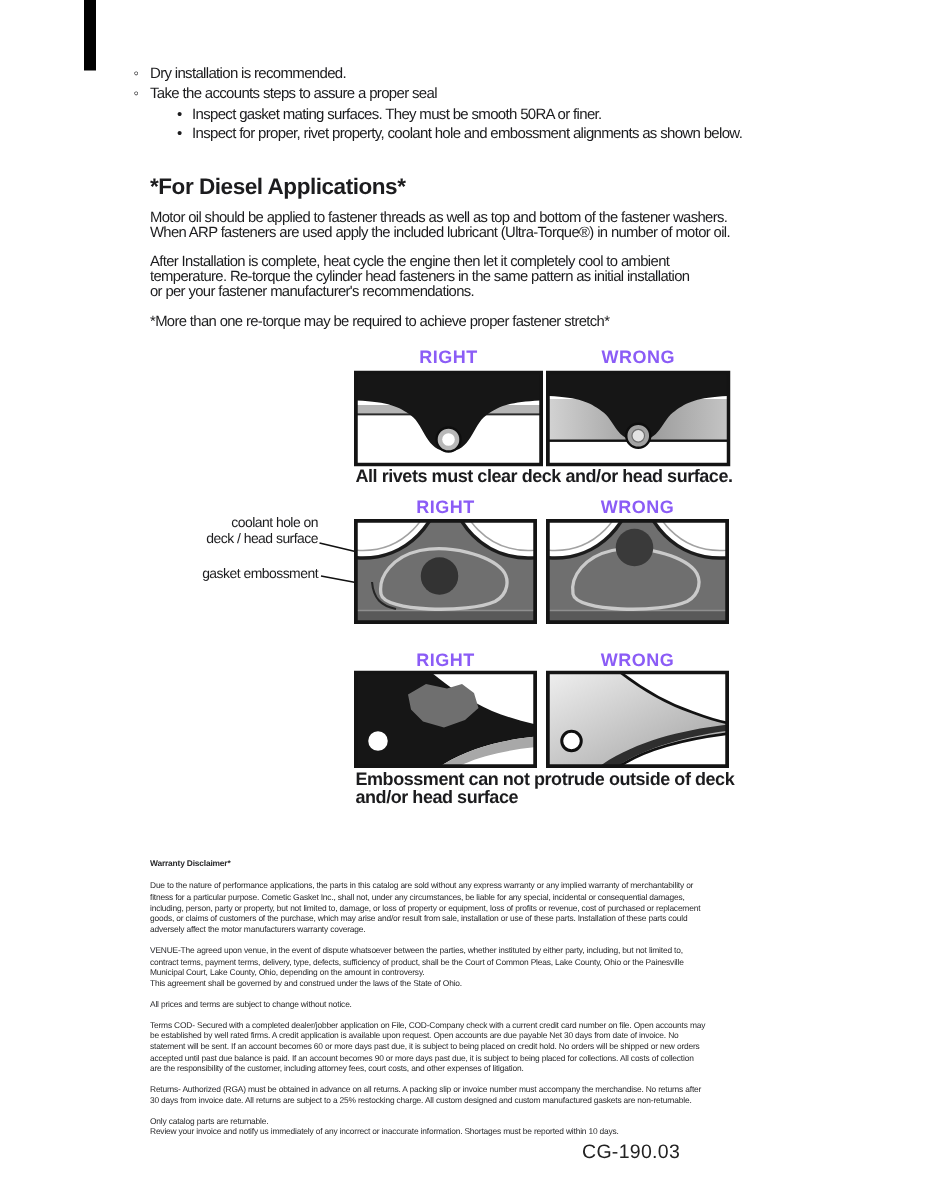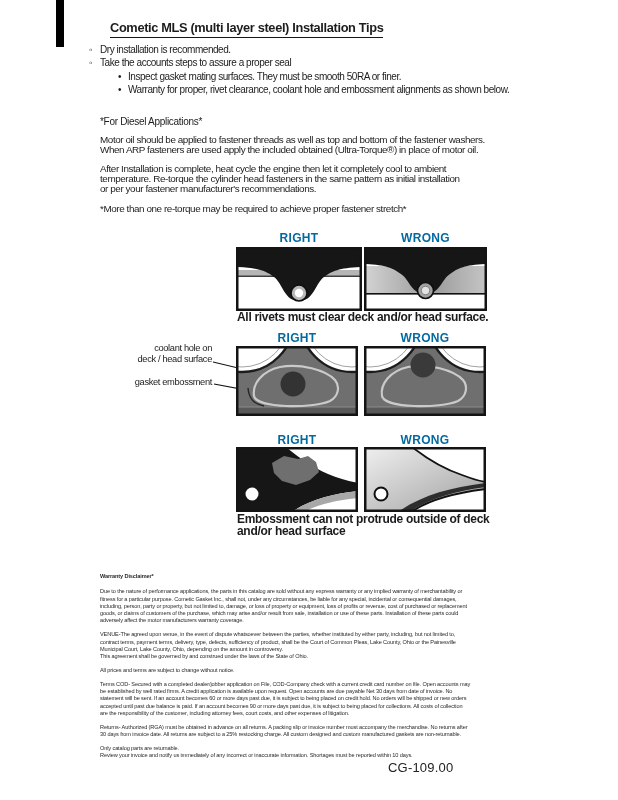--- a/index.html
+++ b/index.html
@@ -11,26 +11,26 @@
          letter-spacing:-0.35px;border-bottom:1.6px solid #161616;padding-bottom:2px;}
   
   .tips{position:absolute;left:89px;top:43px;width:470px;font-size:10px;
         letter-spacing:-0.45px;line-height:13.4px;}
   .bullet{position:relative;padding-left:11px;}
   .bullet::before{content:"◦";position:absolute;left:0;top:0;}
   .subbullet{position:relative;margin-left:29px;padding-left:10px;}
   .subbullet::before{content:"•";position:absolute;left:0;top:0;}
   
   .diesel{position:absolute;left:100px;top:116px;width:424px;}
-  .diesel-heading{font-size:10px;font-weight:normal;letter-spacing:-0.3px;}
+  .diesel-heading{font-size:15px;font-weight:bold;letter-spacing:-0.3px;}
   .para{font-size:9.9px;letter-spacing:-0.42px;line-height:10.3px;white-space:pre-line;margin-top:8px;}
   .note{margin-top:10px;}
   
   .dg-label{position:absolute;width:126px;text-align:center;font-size:12px;font-weight:600;
-            letter-spacing:0.3px;color:#0369a1;}
+            letter-spacing:0.3px;color:#8b5cf6;}
   .dg-box{position:absolute;display:block;}
   .caption{position:absolute;font-size:12px;font-weight:bold;letter-spacing:-0.3px;
            line-height:11.5px;white-space:pre-line;}
   .side-label{position:absolute;left:100px;width:112px;text-align:right;font-size:9.3px;
               letter-spacing:-0.35px;line-height:10.8px;white-space:pre-line;}
   .pointer-svg{position:absolute;left:205px;top:352px;overflow:visible;}
   
   .disclaimer{position:absolute;left:100px;top:573px;width:424px;font-size:5.6px;
               letter-spacing:-0.12px;line-height:7.3px;color:#2a2a2c;}
   .disclaimer .head{font-weight:bold;margin:0 0 8px 0;}
@@ -38,33 +38,32 @@
   
   .page-code{position:absolute;left:388px;top:760px;font-size:13px;letter-spacing:0.2px;color:#222;}
 </style>
 </head>
 <body>
 
 <div class="page">
 
   <div class="corner-bar"></div>
 
-  <div class="title">Cometic MLS (multi layer steel) Installation Tips</div>
 
   <div class="tips">
     <div class="bullet">Dry installation is recommended.</div>
     <div class="bullet">Take the accounts steps to assure a proper seal</div>
     <div class="subbullet">Inspect gasket mating surfaces.  They must be smooth 50RA or finer.</div>
-    <div class="subbullet">Warranty for proper, rivet clearance, coolant hole and embossment alignments as shown below.</div>
+    <div class="subbullet">Inspect for proper, rivet property, coolant hole and embossment alignments as shown below.</div>
   </div>
 
   <div class="diesel">
     <div class="diesel-heading">*For Diesel Applications*</div>
     <div class="para">Motor oil should be applied to fastener threads as well as top and bottom of the fastener washers.
-When ARP fasteners are used apply the included obtained (Ultra-Torque®) in place of motor oil.</div>
+When ARP fasteners are used apply the included lubricant (Ultra-Torque®) in number of motor oil.</div>
     <div class="para">After Installation is complete, heat cycle the engine then let it completely cool to ambient
 temperature. Re-torque the cylinder head fasteners in the same pattern as initial installation
 or per your fastener manufacturer's recommendations.</div>
     <div class="para note">*More than one re-torque may be required to achieve proper fastener stretch*</div>
   </div>
 
   <div class="dg-label" style="left:236px;top:231px;">RIGHT</div>
   <div class="dg-label" style="left:364px;top:231px;width:123px;">WRONG</div>
 
   <svg class="dg-box" style="left:236px;top:247px;" width="126" height="64" viewBox="0 0 126 64">
@@ -207,15 +206,15 @@
 be established by well rated firms.  A credit application is available upon request.  Open accounts are due payable Net 30 days from date of invoice.  No
 statement will be sent.  If an account becomes 60 or more days past due, it is subject to being placed on credit hold.  No orders will be shipped or new orders
 accepted until past due balance is paid.  If an account becomes 90 or more days past due, it is subject to being placed for collections.  All costs of collection
 are the responsibility of the customer, including attorney fees, court costs, and other expenses of litigation.</p>
     <p>Returns- Authorized (RGA) must be obtained in advance on all returns.  A packing slip or invoice number must accompany the merchandise.  No returns after
 30 days from invoice date.  All returns are subject to a 25% restocking charge.  All custom designed and custom manufactured gaskets are non-returnable.</p>
     <p>Only catalog parts are returnable.
 Review your invoice and notify us immediately of any incorrect or inaccurate information.  Shortages must be reported within 10 days.</p>
   </div>
 
-  <div class="page-code">CG-109.00</div>
+  <div class="page-code">CG-190.03</div>
 
 </div>
 
 </body></html>

